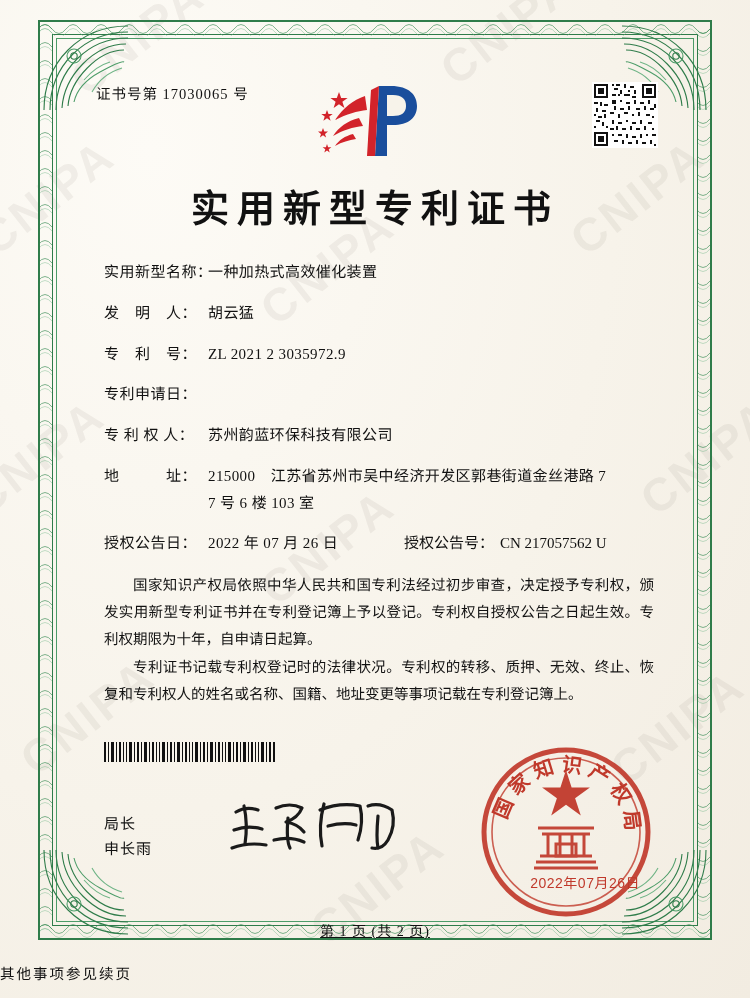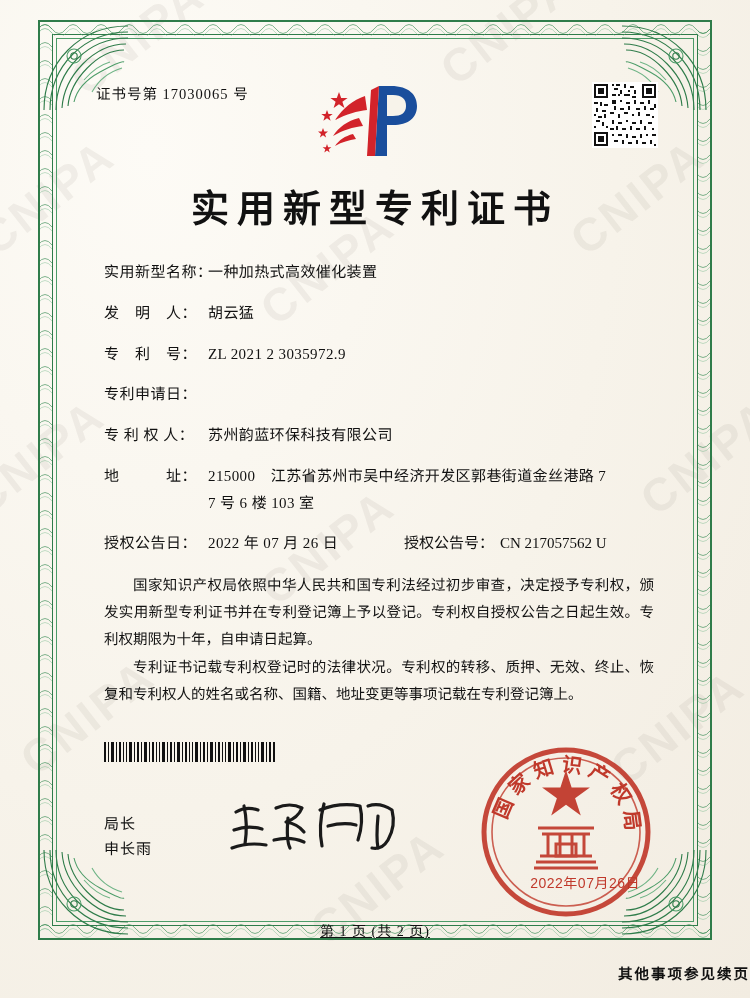--- a/index.html
+++ b/index.html
@@ -227,23 +227,23 @@
     font-size: 14px;
     color: #111;
     letter-spacing: 1px;
     text-decoration: underline;
   }
 
   .footnote {
     position: absolute;
     left: 0; right: 0;
     top: 962px;
-    text-align: right;
+    text-align: left;
     font-size: 14.5px;
-    font-weight: 700;
+    font-weight: 400;
     color: #111;
     letter-spacing: 2px;
   }
 </style>
 </head>
 <body>
 
 <div id="certificate">
 
   <div class="watermark-layer" id="wm-layer">

